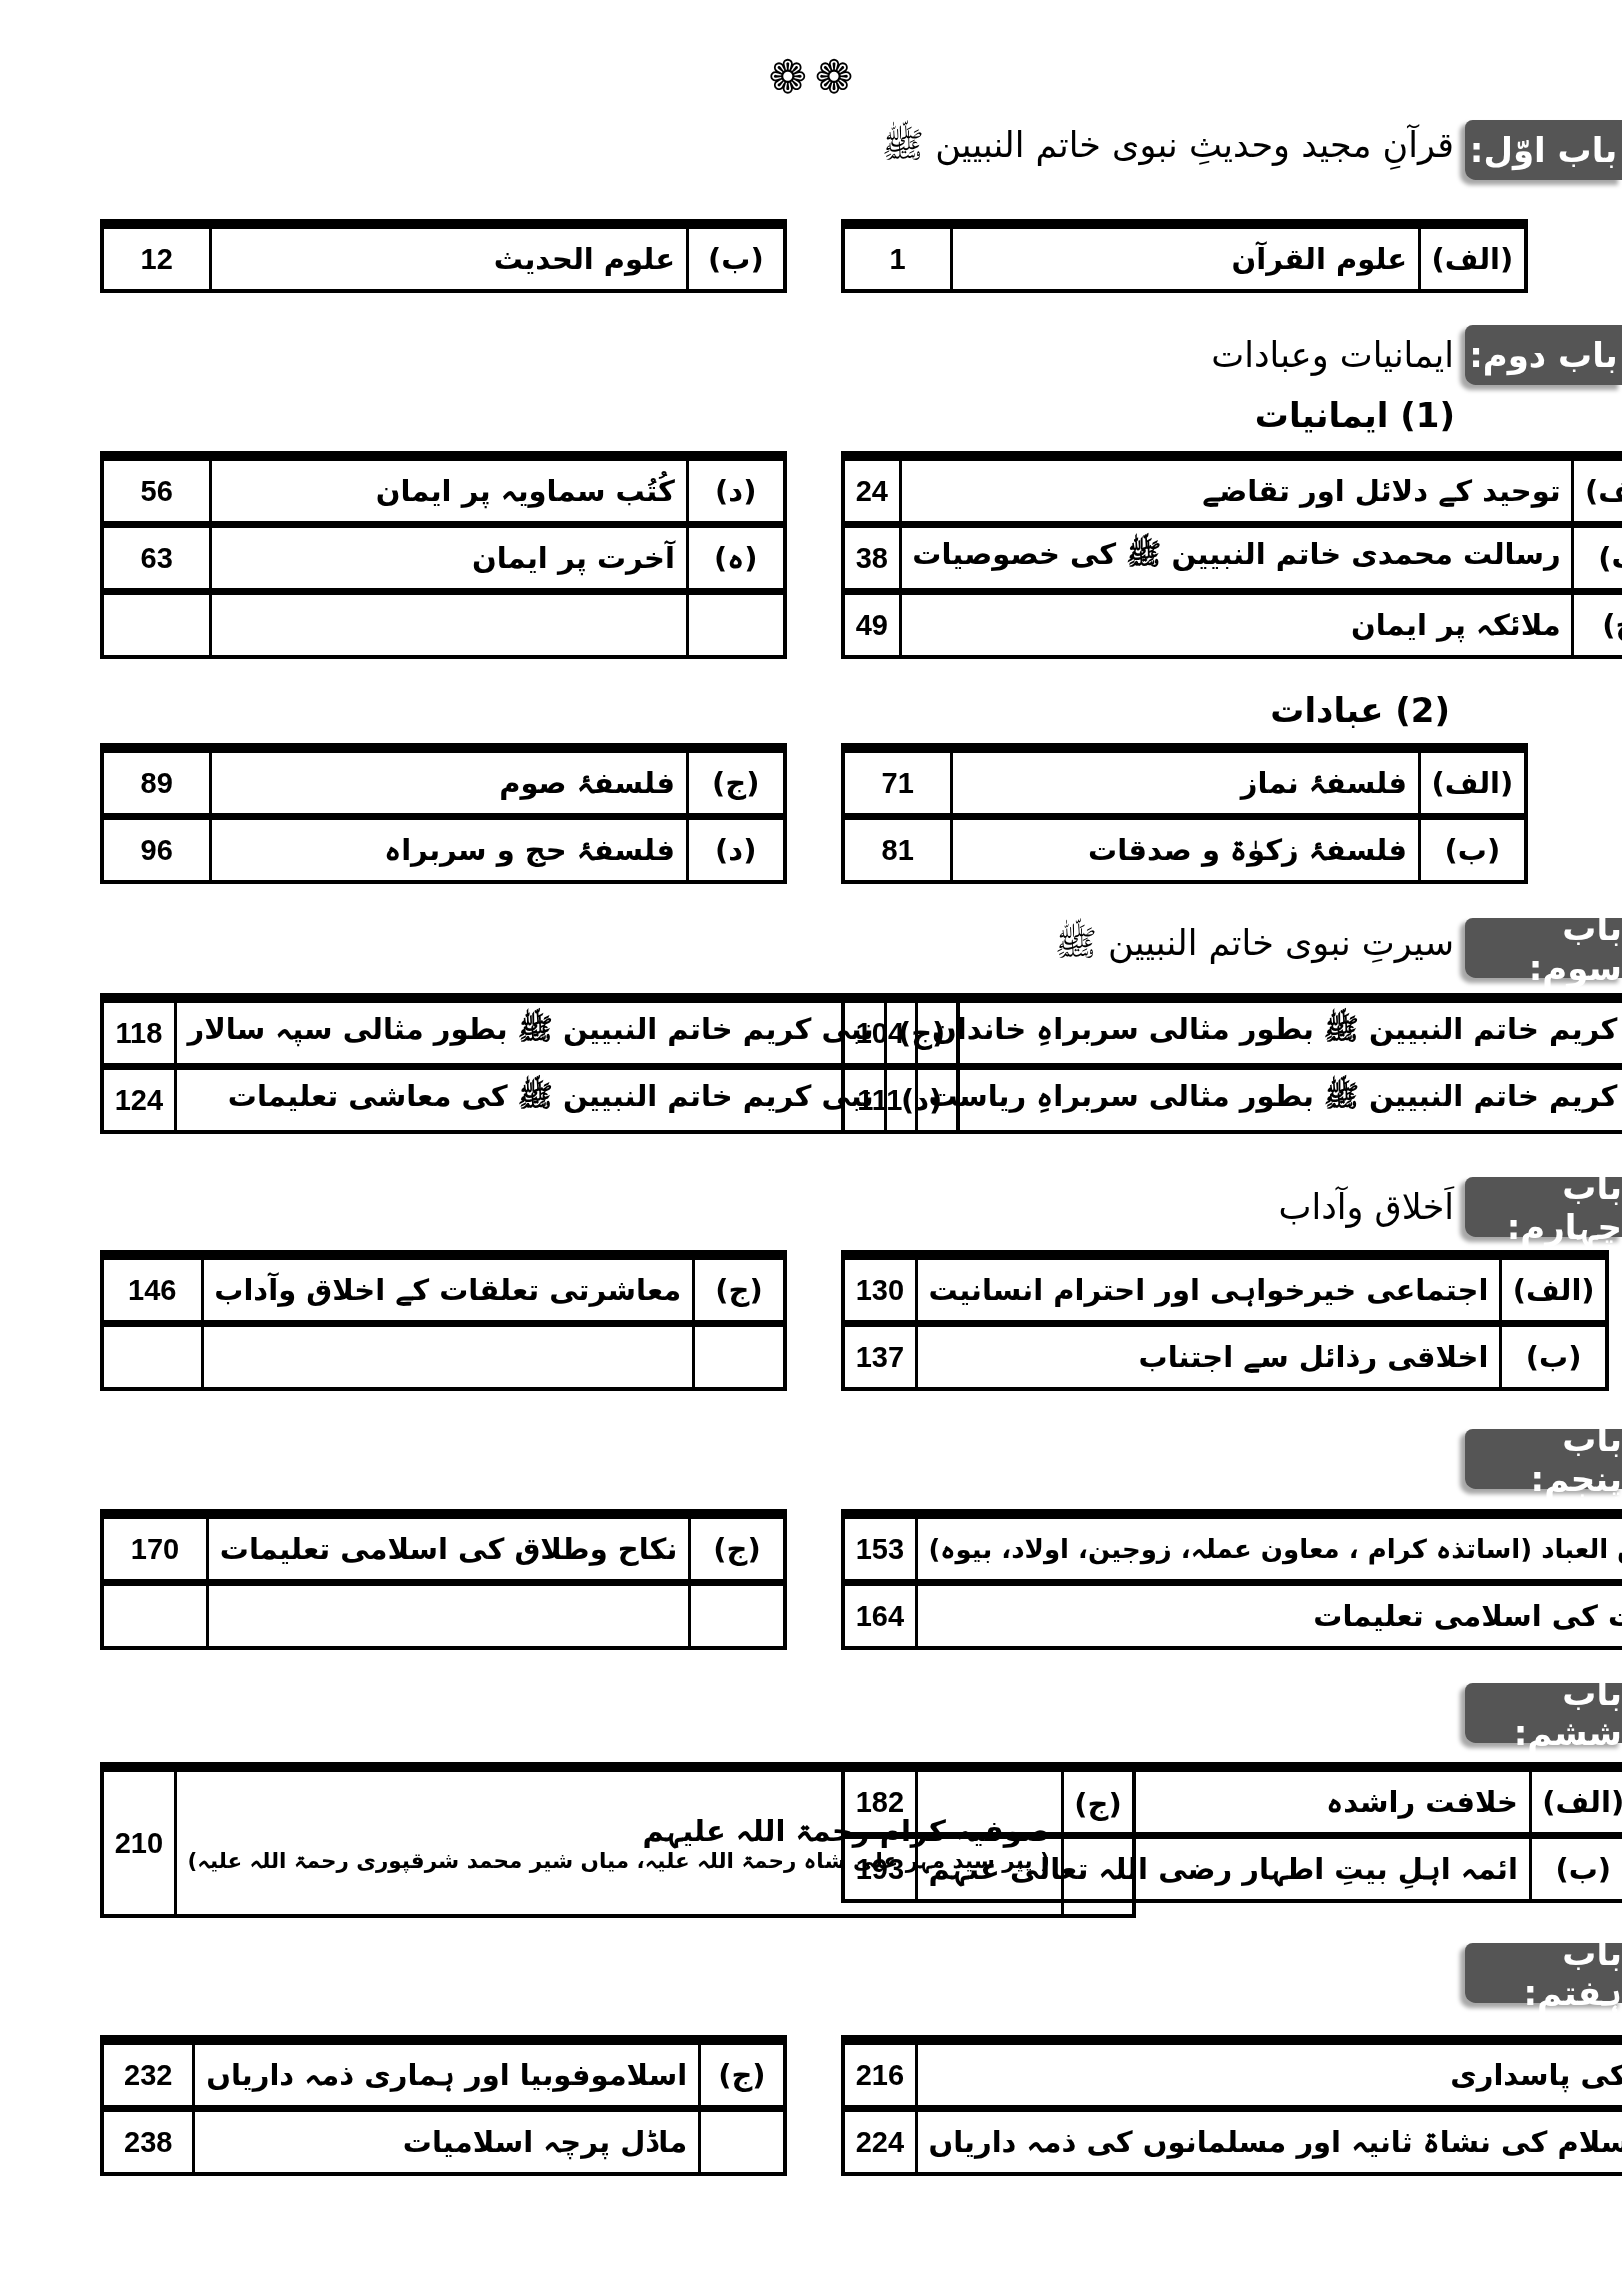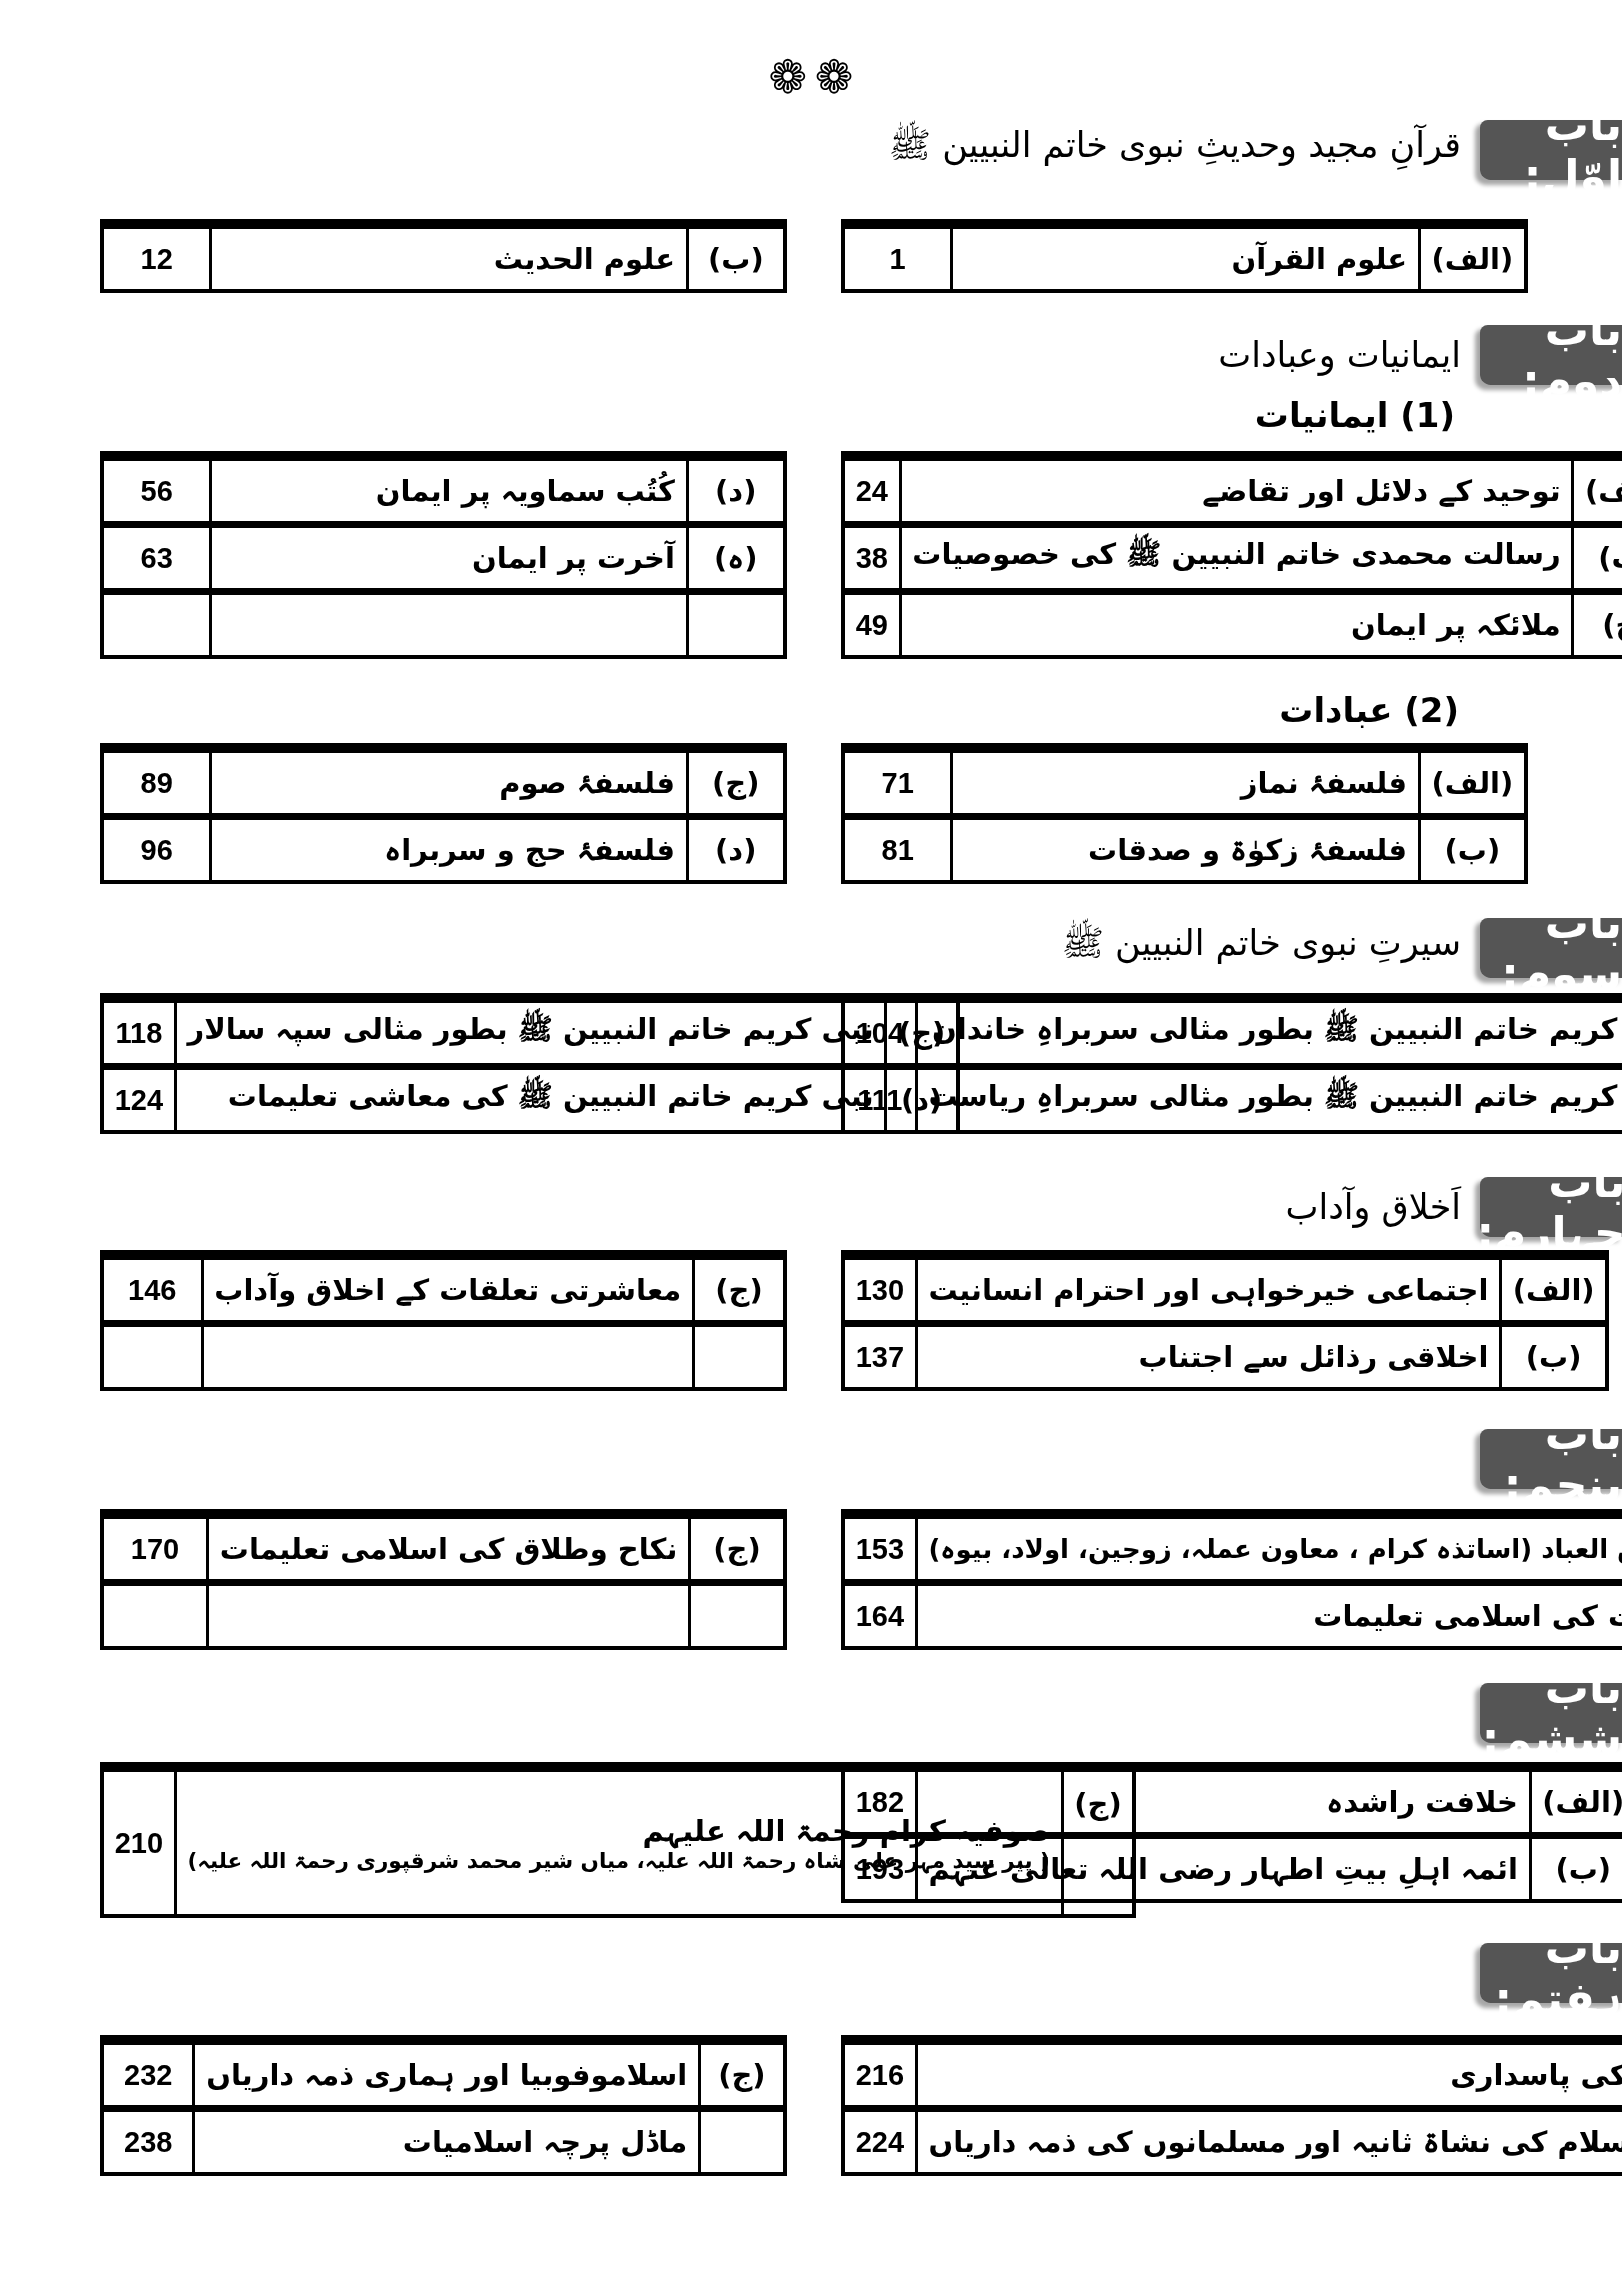--- a/index.html
+++ b/index.html
@@ -12,26 +12,25 @@
     display: flex; justify-content: center; align-items: center; gap: 7.7px;
   }
   .orn { font-size: 46px; line-height: 1; color: #000; }
   .title { font-size: 66px; font-weight: bold; direction: rtl; font-family: "DejaVu Serif", serif; }
 
   .chapter {
     position: absolute; right: 0; height: 69px;
     display: flex; flex-direction: row-reverse; align-items: center;
   }
   .badge {
-    background: #555555; color: #ffffff; height: 60px; width: 142px;
+    background: #555555; color: #ffffff; height: 60px; width: 157px;
     display: flex; align-items: center; justify-content: center;
-    direction: rtl; font-size: 44px; font-weight: bold;
+    direction: rtl; font-size: 34px; font-weight: bold;
     border-radius: 7.7px 0 0 10.7px; box-shadow: -4.6px 4.6px 4.6px rgba(0,0,0,0.35);
     font-family: "DejaVu Sans", sans-serif;
-    margin-left: 8px;
   }
   .chapter-title {
     direction: rtl; font-size: 35px; font-weight: normal; margin-right: 11px;
     font-family: "DejaVu Sans", sans-serif; white-space: nowrap;
   }
   .sub-head {
     position: absolute; direction: rtl; font-size: 34px; font-weight: bold; white-space: nowrap;
   }
 
   table.toc {
@@ -119,21 +118,21 @@
     <td class="page">63</td>
   </tr>
   <tr>
     <td class="label"></td>
     <td class="topic"></td>
     <td class="page"></td>
   </tr>
 </tbody>
   </table>
 
-<div class="sub-head" style="top:690px; right:163px">(2) عبادات</div>
+<div class="sub-head" style="top:690px; right:172px">(2) عبادات</div>
 <div style="position:absolute;top:0;left:0"></div>
 <table class="toc R" style="top:743px">
   <tbody>
       <tr>
     <td class="label">(الف)</td>
     <td class="topic">فلسفۂ نماز</td>
     <td class="page">71</td>
   </tr>
   <tr>
     <td class="label">(ب)</td>

